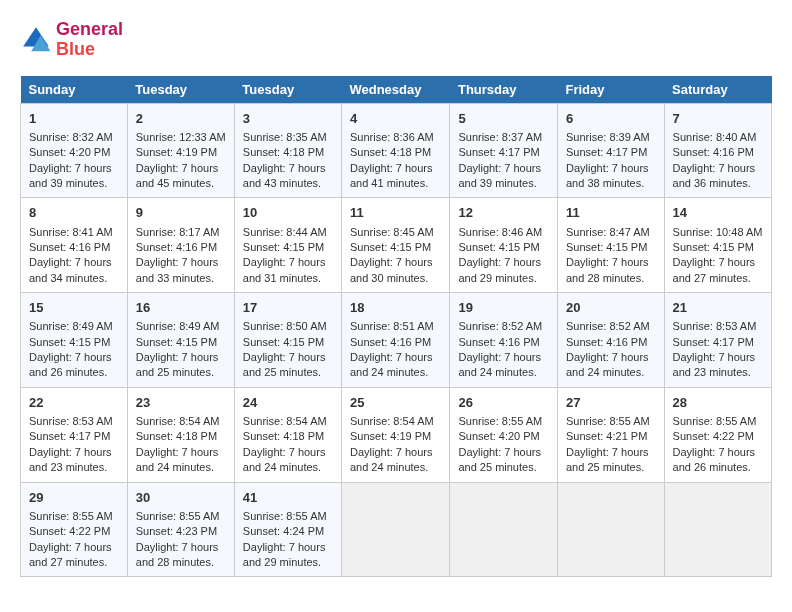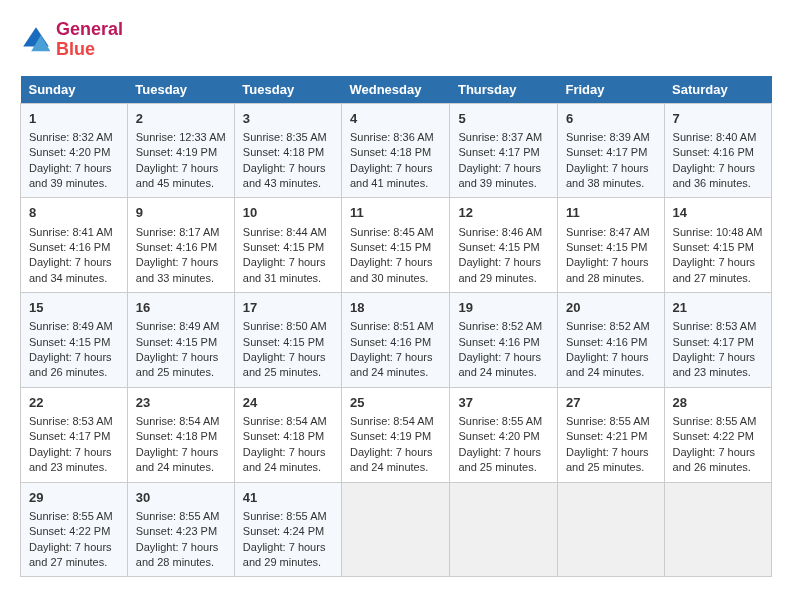--- a/index.html
+++ b/index.html
@@ -294,21 +294,21 @@
           <div>and 24 minutes.</div>
         </td>
         <td>
           <span class="day-num">25</span>
           <div>Sunrise: 8:54 AM</div>
           <div>Sunset: 4:19 PM</div>
           <div>Daylight: 7 hours</div>
           <div>and 24 minutes.</div>
         </td>
         <td>
-          <span class="day-num">37</span>
+          <span class="day-num">26</span>
           <div>Sunrise: 8:55 AM</div>
           <div>Sunset: 4:20 PM</div>
           <div>Daylight: 7 hours</div>
           <div>and 25 minutes.</div>
         </td>
         <td>
           <span class="day-num">27</span>
           <div>Sunrise: 8:55 AM</div>
           <div>Sunset: 4:21 PM</div>
           <div>Daylight: 7 hours</div>

